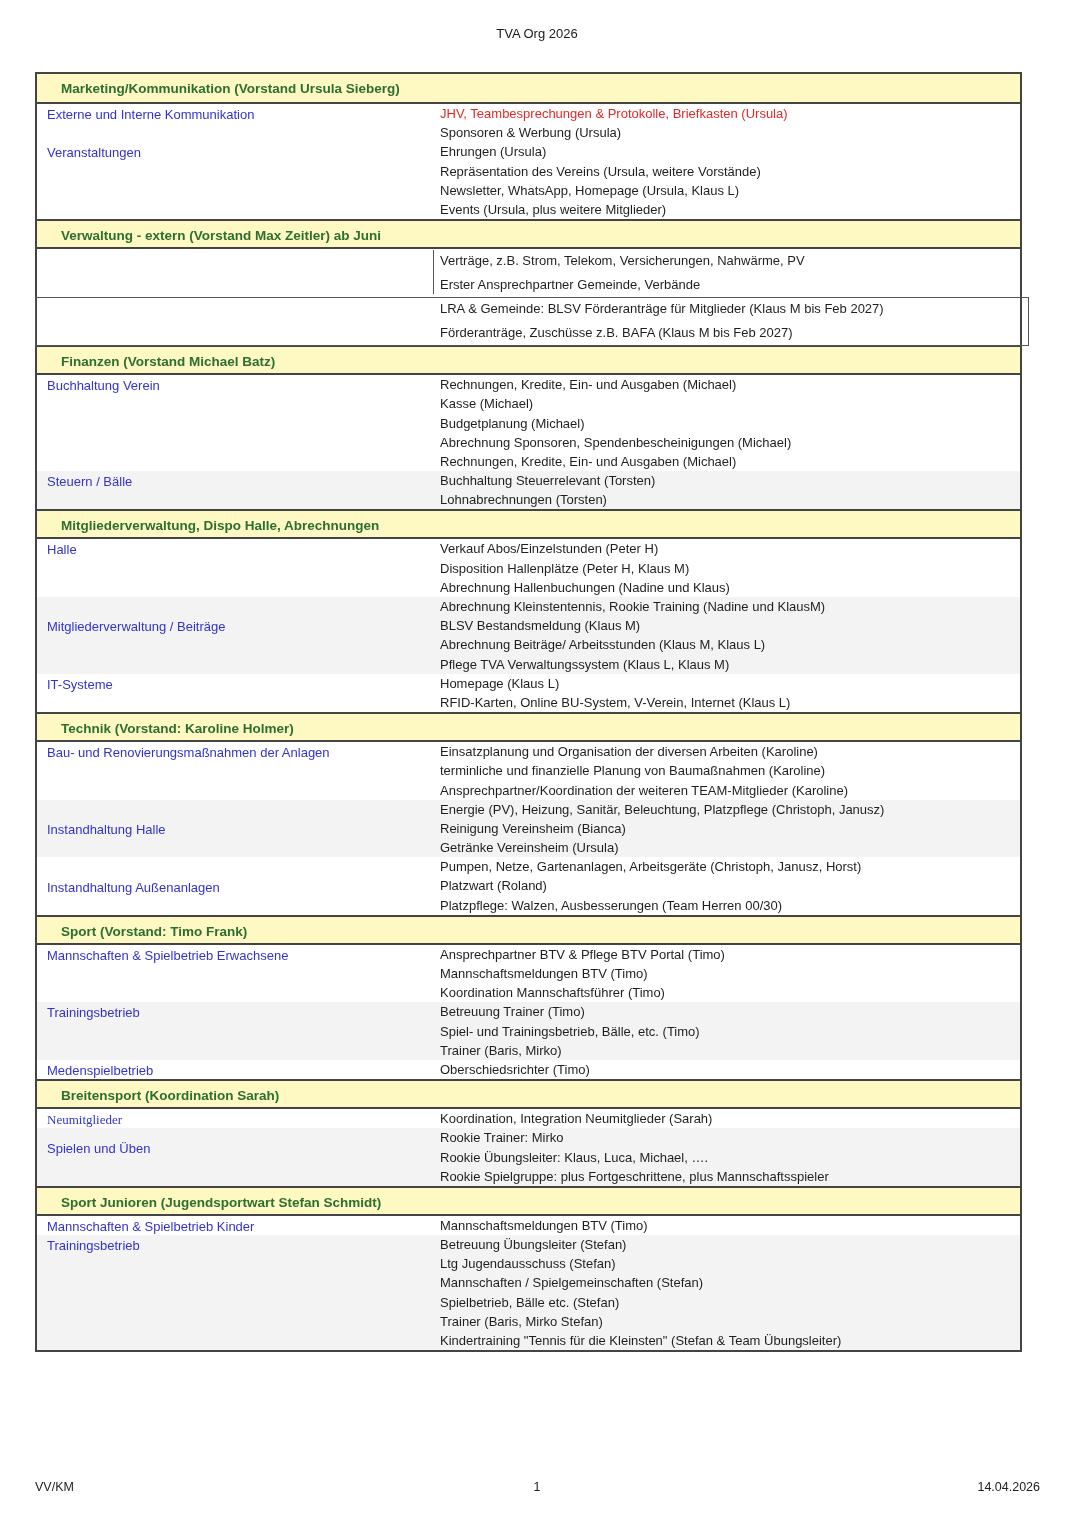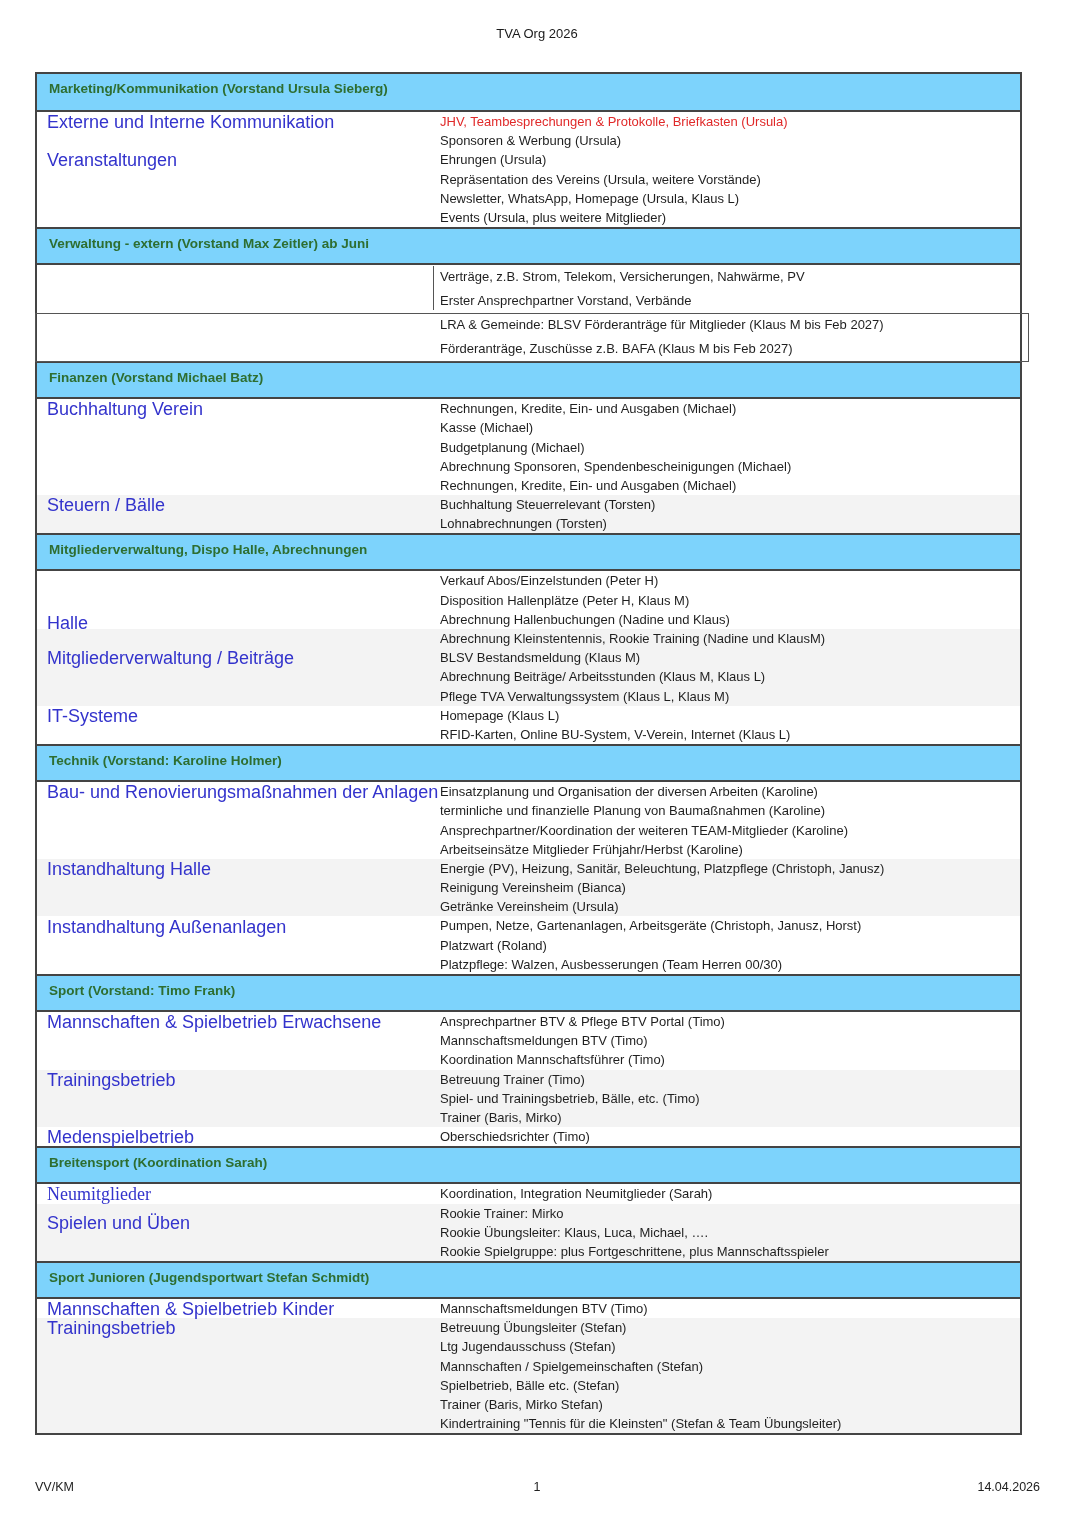--- a/index.html
+++ b/index.html
@@ -26,27 +26,27 @@
   }
   .org-table{
     position:absolute;
     left:35px;top:72px;
     width:987px;
     border:2px solid var(--border);
     background:#fff;
   }
   .section{width:100%;}
   .sec-header{
-    height:38px;line-height:29px;
-    padding-left:12px;
+    height:30px;line-height:29px;
+    padding-left:24px;
     font-size:13.5px;font-weight:bold;
     color:var(--green);
     border-top:2px solid var(--border);
     border-bottom:2px solid var(--border);
-    background:#7dd3fc;
+    background:#fef9c3;
   }
   .section:first-child .sec-header{border-top:none;}
   .sec-body{
     position:relative;
     width:100%;
     overflow:visible;
   }
   .section.verwaltung .sec-body{--rh:24px;}
   .row{
     height:var(--rh);
@@ -54,21 +54,21 @@
     padding-left:403px;
     font-size:13px;
     white-space:nowrap;
     background:#fff;
   }
   .row.shaded{background:var(--shade);}
   .row.red .rowtext{color:var(--red);text-align:right;}
   .rowlabel{
     position:absolute;
     left:10px;
-    font-size:18px;
+    font-size:13px;
     color:var(--blue);
     white-space:nowrap;
     line-height:var(--rh);
   }
   
   .art-vline{
     position:absolute;
     left:396px;top:1px;
     width:0;
     height:calc(var(--rh) * 2 - 4px);
@@ -110,21 +110,21 @@
         <div class="row"><span class="rowtext">Newsletter, WhatsApp, Homepage (Ursula, Klaus L)</span></div>
         <div class="row"><span class="rowtext">Events (Ursula, plus weitere Mitglieder)</span></div>
         <div class="rowlabel" style="top: calc(var(--rh) * 0 + 1px);">Externe und Interne Kommunikation</div>
         <div class="rowlabel" style="top: calc(var(--rh) * 2 + 1px);">Veranstaltungen</div>
       </div>
     </div>
     <div class="section verwaltung">
       <div class="sec-header">Verwaltung - extern (Vorstand Max Zeitler) ab Juni</div>
       <div class="sec-body">
         <div class="row"><span class="rowtext">Verträge, z.B. Strom, Telekom, Versicherungen, Nahwärme, PV</span></div>
-        <div class="row"><span class="rowtext">Erster Ansprechpartner Vorstand, Verbände</span></div>
+        <div class="row"><span class="rowtext">Erster Ansprechpartner Gemeinde, Verbände</span></div>
         <div class="row"><span class="rowtext">LRA &amp; Gemeinde: BLSV Förderanträge für Mitglieder (Klaus M bis Feb 2027)</span></div>
         <div class="row"><span class="rowtext">Förderanträge, Zuschüsse z.B. BAFA (Klaus M bis Feb 2027)</span></div>
         <div class="art-vline"></div>
         <div class="art-box"></div>
       </div>
     </div>
     <div class="section">
       <div class="sec-header">Finanzen (Vorstand Michael Batz)</div>
       <div class="sec-body">
         <div class="row"><span class="rowtext">Rechnungen, Kredite, Ein- und Ausgaben (Michael)</span></div>
@@ -143,32 +143,31 @@
       <div class="sec-body">
         <div class="row"><span class="rowtext">Verkauf Abos/Einzelstunden (Peter H)</span></div>
         <div class="row"><span class="rowtext">Disposition Hallenplätze (Peter H, Klaus M)</span></div>
         <div class="row"><span class="rowtext">Abrechnung Hallenbuchungen (Nadine und Klaus)</span></div>
         <div class="row shaded"><span class="rowtext">Abrechnung Kleinstentennis, Rookie Training (Nadine und KlausM)</span></div>
         <div class="row shaded"><span class="rowtext">BLSV Bestandsmeldung (Klaus M)</span></div>
         <div class="row shaded"><span class="rowtext">Abrechnung Beiträge/ Arbeitsstunden (Klaus M, Klaus L)</span></div>
         <div class="row shaded"><span class="rowtext">Pflege TVA Verwaltungssystem (Klaus L, Klaus M)</span></div>
         <div class="row"><span class="rowtext">Homepage (Klaus L)</span></div>
         <div class="row"><span class="rowtext">RFID-Karten, Online BU-System, V-Verein, Internet (Klaus L)</span></div>
-        <div class="rowlabel" style="top: calc(var(--rh) * 0 + 1px); margin-top: 42px;">Halle</div>
+        <div class="rowlabel" style="top: calc(var(--rh) * 0 + 1px);">Halle</div>
         <div class="rowlabel" style="top: calc(var(--rh) * 4 + 1px);">Mitgliederverwaltung / Beiträge</div>
         <div class="rowlabel" style="top: calc(var(--rh) * 7 + 1px);">IT-Systeme</div>
       </div>
     </div>
     <div class="section">
       <div class="sec-header">Technik (Vorstand: Karoline Holmer)</div>
       <div class="sec-body">
         <div class="row"><span class="rowtext">Einsatzplanung und Organisation der diversen Arbeiten (Karoline)</span></div>
         <div class="row"><span class="rowtext">terminliche und finanzielle Planung von Baumaßnahmen (Karoline)</span></div>
         <div class="row"><span class="rowtext">Ansprechpartner/Koordination der weiteren TEAM-Mitglieder (Karoline)</span></div>
-        <div class="row"><span class="rowtext">Arbeitseinsätze Mitglieder Frühjahr/Herbst (Karoline)</span></div>
         <div class="row shaded"><span class="rowtext">Energie (PV), Heizung, Sanitär, Beleuchtung, Platzpflege (Christoph, Janusz)</span></div>
         <div class="row shaded"><span class="rowtext">Reinigung Vereinsheim (Bianca)</span></div>
         <div class="row shaded"><span class="rowtext">Getränke Vereinsheim (Ursula)</span></div>
         <div class="row"><span class="rowtext">Pumpen, Netze, Gartenanlagen, Arbeitsgeräte (Christoph, Janusz, Horst)</span></div>
         <div class="row"><span class="rowtext">Platzwart (Roland)</span></div>
         <div class="row"><span class="rowtext">Platzpflege: Walzen, Ausbesserungen (Team Herren 00/30)</span></div>
         <div class="rowlabel" style="top: calc(var(--rh) * 0 + 1px);">Bau- und Renovierungsmaßnahmen der Anlagen</div>
         <div class="rowlabel" style="top: calc(var(--rh) * 4 + 1px);">Instandhaltung Halle</div>
         <div class="rowlabel" style="top: calc(var(--rh) * 7 + 1px);">Instandhaltung Außenanlagen</div>
       </div>

